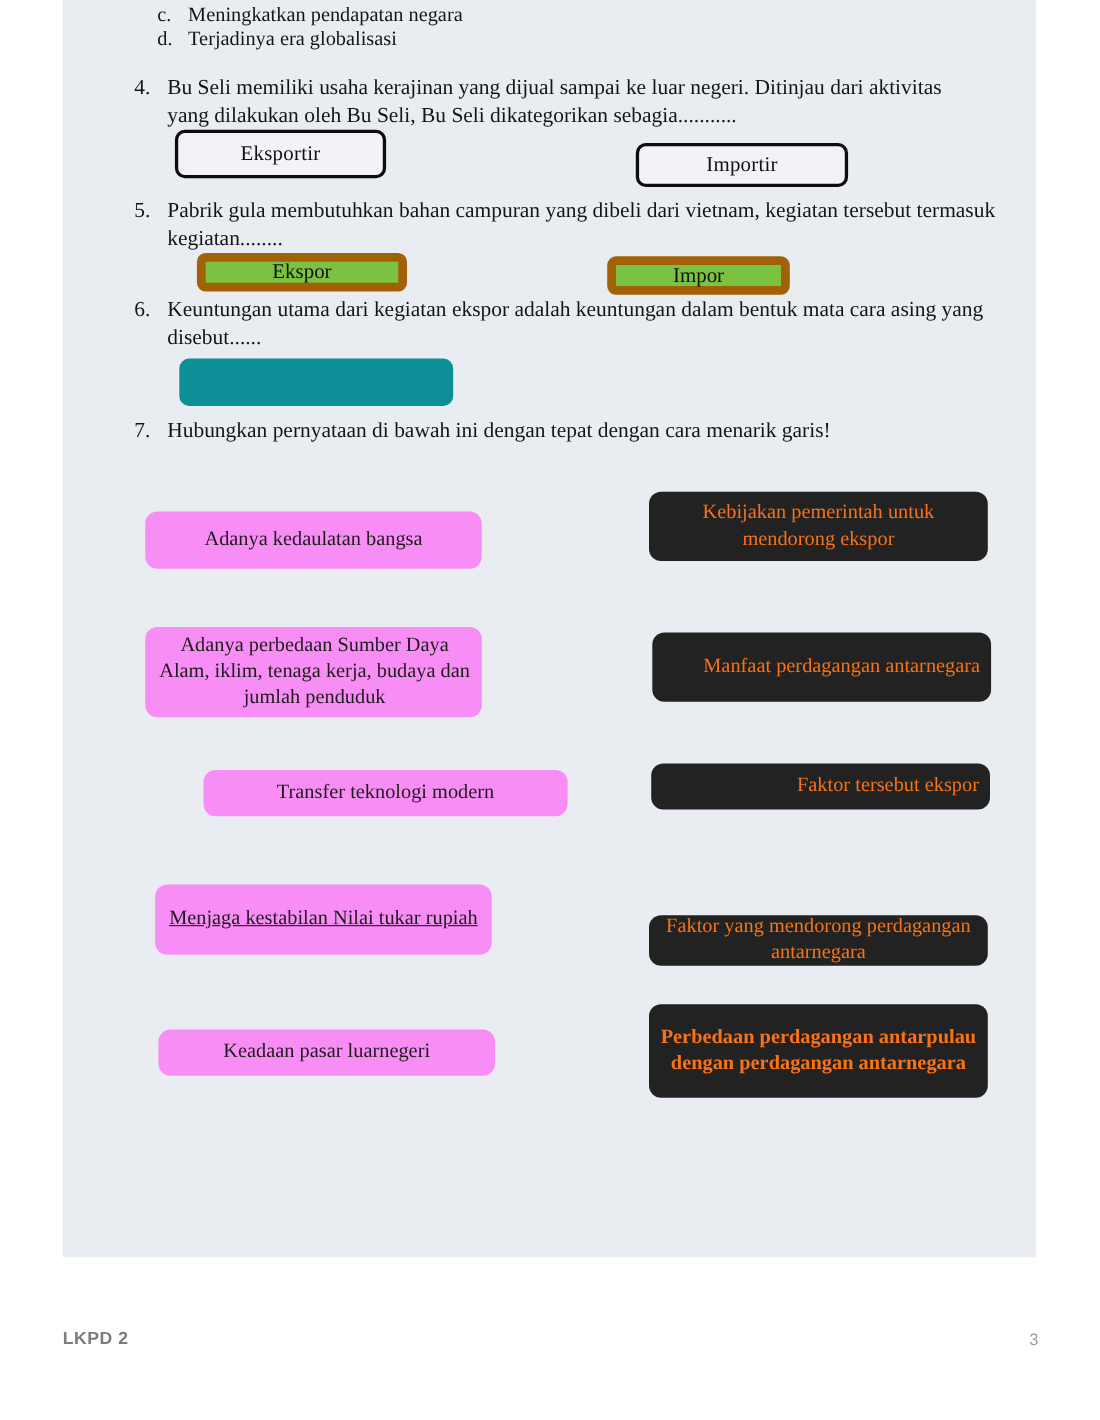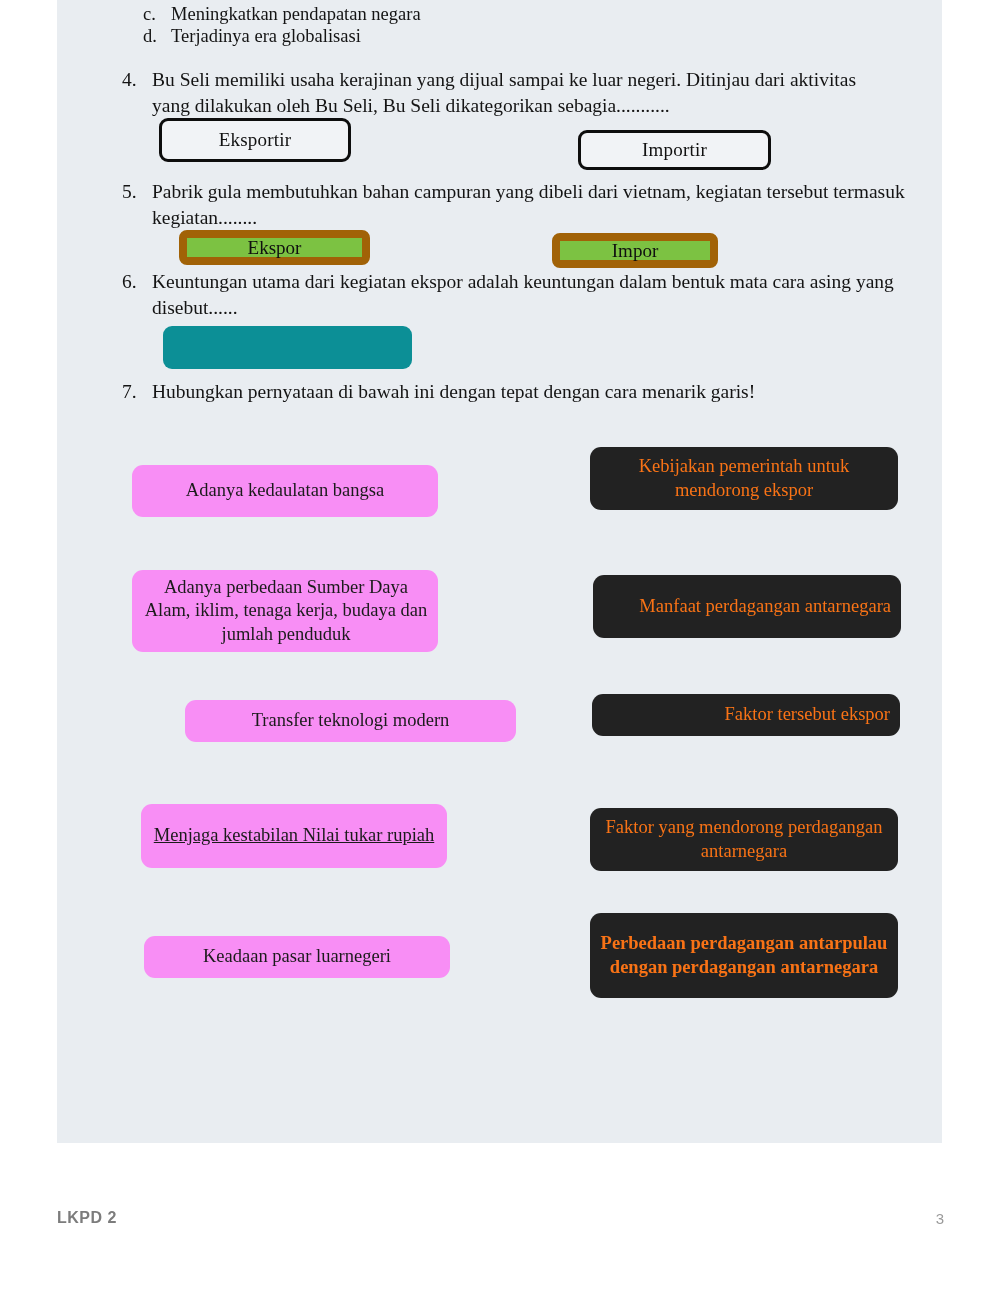--- a/index.html
+++ b/index.html
@@ -215,21 +215,21 @@
 </div>
 
 <div class="card card-dark" style="left:593px; top:575px; width:308px; height:63px;">
   <span>Manfaat perdagangan antarnegara</span>
 </div>
 
 <div class="card card-dark" style="left:592px; top:694px; width:308px; height:42px;">
   <span>Faktor tersebut ekspor</span>
 </div>
 
-<div class="card card-dark" style="left:590px; top:808px; width:308px; height:63px;">
+<div class="card card-dark" style="left:590px; top:832px; width:308px; height:46px;">
   <span>Faktor yang mendorong perdagangan antarnegara</span>
 </div>
 
 <div class="card card-dark" style="left:590px; top:913px; width:308px; height:85px;font-weight:bold;">
   <span>Perbedaan perdagangan antarpulau dengan perdagangan antarnegara</span>
 </div>
 
 <div id="footer-label">LKPD 2</div>
 <div id="footer-page">3</div>
 

